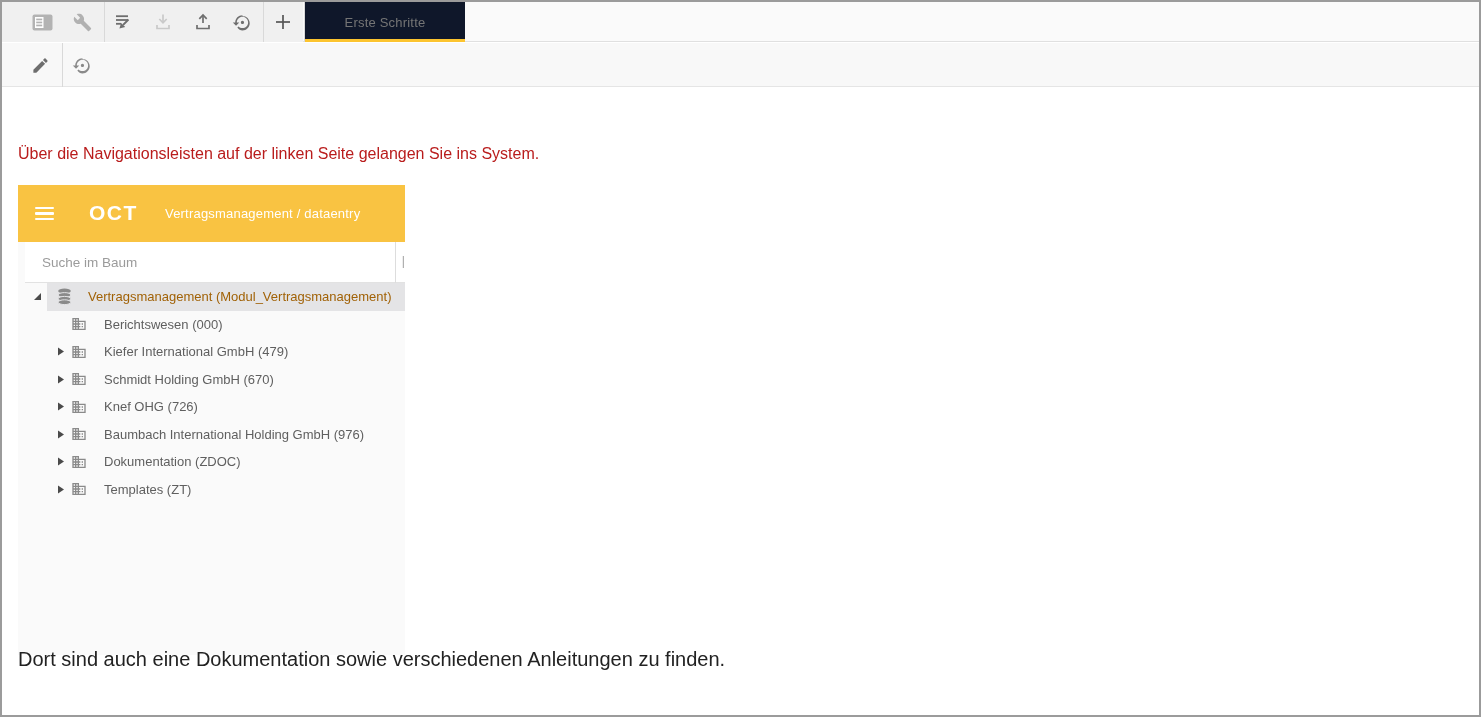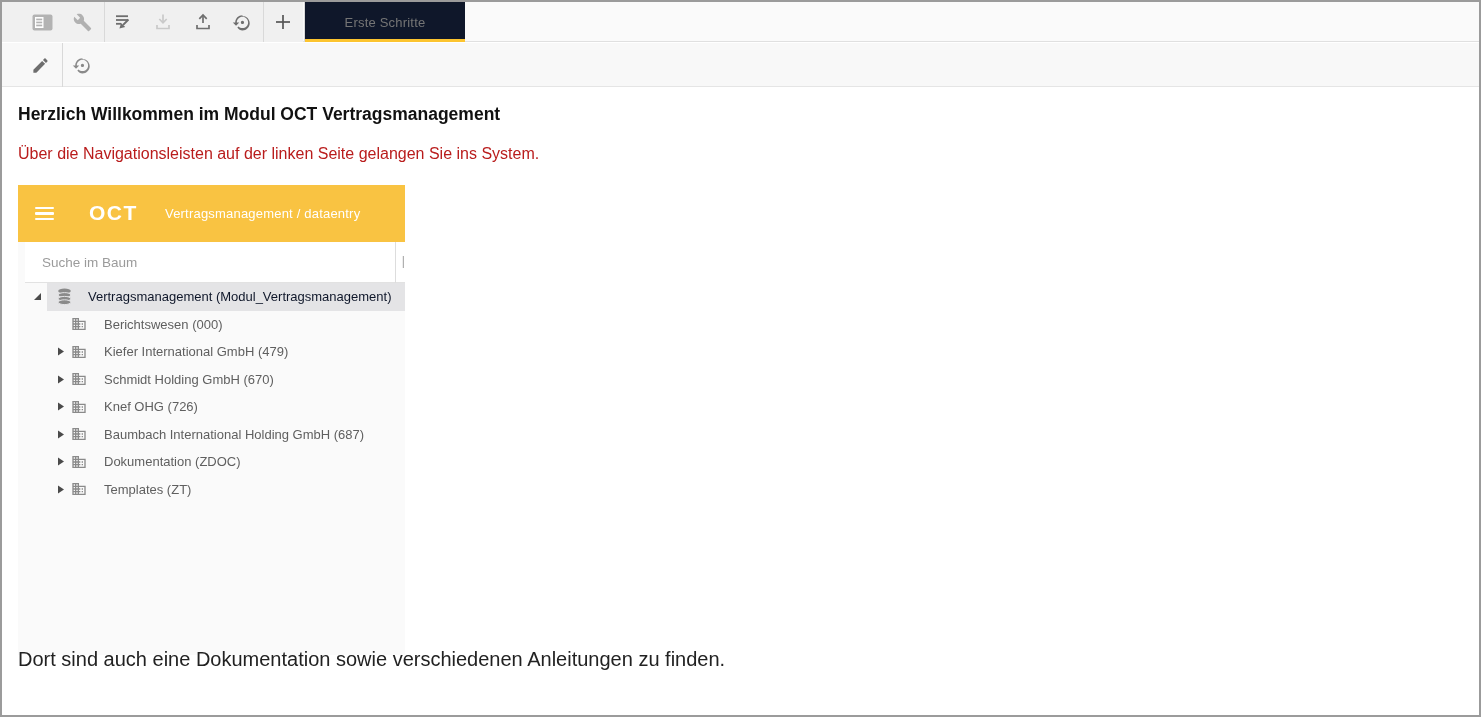--- a/index.html
+++ b/index.html
@@ -38,21 +38,21 @@
   .search-input::placeholder{color:#9b9b9b;opacity:1;}
   .search-vline{position:absolute;right:16px;top:0;width:1px;height:41px;background:#ddd;}
   .splitter{position:absolute;right:4px;top:12px;font-size:12px;color:#9e9e9e;cursor:col-resize;}
   .tree{position:absolute;left:0;top:98px;right:0;bottom:0;}
   .tree-row{position:absolute;left:0;width:100%;height:27.5px;cursor:pointer;}
   .row-highlight{position:absolute;top:0;height:27.5px;left:29px;right:0;background:#e4e4e6;display:none;}
   .tree-row.selected .row-highlight{display:block;}
   .expander{position:absolute;top:8px;width:11px;height:11px;display:flex;align-items:center;justify-content:center;}
   .node-icon{position:absolute;top:5px;width:17px;height:17px;display:flex;align-items:center;justify-content:center;}
   .node-label{position:absolute;top:6px;font-size:13px;color:#5f5f5f;white-space:nowrap;}
-  .tree-row.selected .node-label{color:#0f172a;}
+  .tree-row.selected .node-label{color:#a16207;}
 </style>
 </head>
 <body>
 
 <div class="window">
 
   <div class="toolbar-main">
     <div class="left-seg"></div>
 
     <div class="tb-icon" style="left:20px">
@@ -134,21 +134,20 @@
     </div>
     <div class="tb-divider" style="left:60px"></div>
     <div class="tb-icon" style="left:60px">
       <svg width="21" height="21" viewBox="0 0 24 24">
         <path fill="#8a8a8a" d="M14 12c0-1.1-.9-2-2-2s-2 .9-2 2 .9 2 2 2 2-.9 2-2zm-2-9c-4.97 0-9 4.03-9 9H0l4 4 4-4H5c0-3.87 3.13-7 7-7s7 3.13 7 7-3.13 7-7 7c-1.93 0-3.68-.79-4.94-2.06l-1.42 1.42C7.27 20.88 9.51 21.9 12 21.9c4.97 0 9-4.03 9-9s-4.03-9-9-9z" transform="scale(0.92) translate(1,1)"></path>
       </svg>
     </div>
   </div>
 
   <div class="content">
-    <div class="doc-heading">Herzlich Willkommen im Modul OCT Vertragsmanagement</div>
     <div class="doc-intro">Über die Navigationsleisten auf der linken Seite gelangen Sie ins System.</div>
 
     <div class="shot">
       <div class="shot-header" style="background: rgb(249, 195, 66);">
         <div class="hamburger">
             <span></span>
             <span></span>
             <span></span>
           </div>
         <div class="app-name">OCT</div>
@@ -239,21 +238,21 @@
     <span class="expander" style="left: 37px;">
               <svg width="11" height="11" viewBox="0 0 11 11">
                 <polygon points="3,1.5 9,5.5 3,9.5" fill="#4a4a4a"></polygon>
               </svg>
             </span>
     <span class="node-icon" style="left: 52px;">
               <svg width="16" height="16" viewBox="0 0 24 24">
                 <path fill="#8a8a8a" d="M12 7V3H2v18h20V7H12zM6 19H4v-2h2v2zm0-4H4v-2h2v2zm0-4H4V9h2v2zm0-4H4V5h2v2zm4 12H8v-2h2v2zm0-4H8v-2h2v2zm0-4H8V9h2v2zm0-4H8V5h2v2zm10 12h-8v-2h2v-2h-2v-2h2v-2h-2V9h8v10zm-2-8h-2v2h2v-2zm0 4h-2v2h2v-2z"></path>
               </svg>
             </span>
-    <span class="node-label" style="left: 86px;">Baumbach International Holding GmbH (687)</span>
+    <span class="node-label" style="left: 86px;">Baumbach International Holding GmbH (976)</span>
   </div>
 
   <div class="tree-row" style="top: 165px;">
 
     <span class="expander" style="left: 37px;">
               <svg width="11" height="11" viewBox="0 0 11 11">
                 <polygon points="3,1.5 9,5.5 3,9.5" fill="#4a4a4a"></polygon>
               </svg>
             </span>
     <span class="node-icon" style="left: 52px;">

